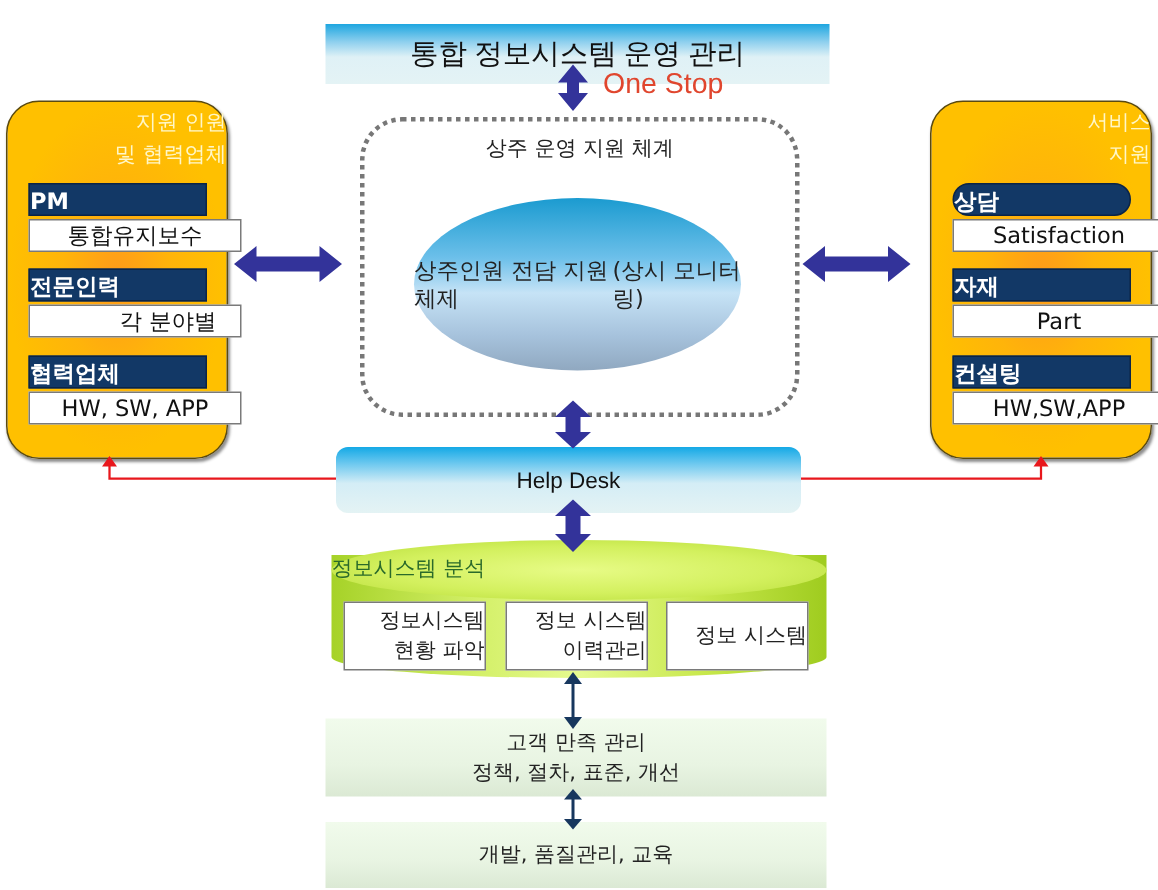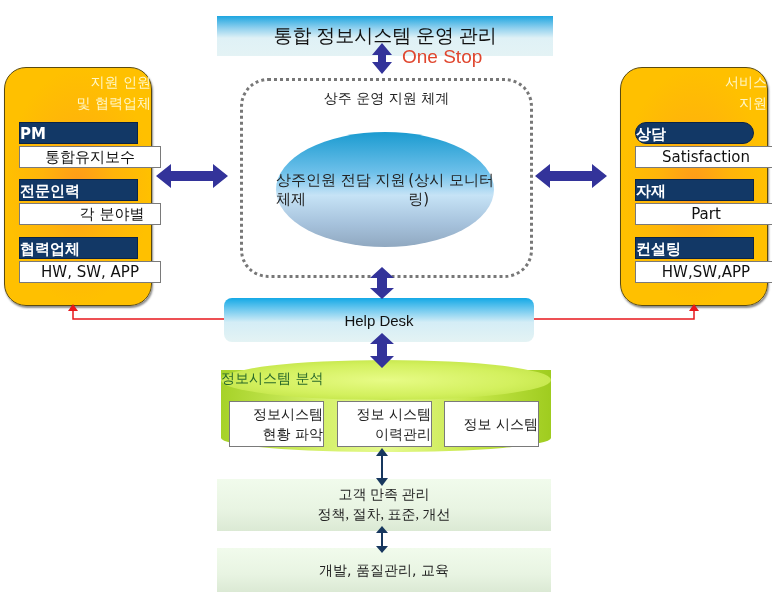--- a/index.html
+++ b/index.html
@@ -41,21 +41,21 @@
   .cyl-top { position:absolute; left:0; top:0; width:330px; height:40px; border-radius:50%;
     background:radial-gradient(ellipse at 50% 50%,#e7fb86 0%,#d3f05e 55%,#b5db36 100%); }
   .cyl-title { position:absolute; left:0; width:330px; top:10px; font-size:14px; color:#2a6a2a; }
   .inner-box { position:absolute; top:41px; width:95px; height:46px; background:#fff;
     border:1px solid #7a7a7a; box-sizing:border-box; font-size:14px; line-height:20px; text-align:right;
     color:#222; display:flex; flex-direction:column; justify-content:center; }
   .green-band { left:217px; width:334px;
     background:linear-gradient(to bottom,#f1fbec 0%,#e8f4e2 60%,#dbe9d4 100%);
     display:flex; flex-direction:column; align-items:center; justify-content:center;
     font-size:14px; color:#222; line-height:20px; }
-  .band1 { top:479px; height:52px;font-family:Liberation Serif, serif; }
+  .band1 { top:479px; height:52px; }
   .band2 { top:548px; height:44px; }
   svg.overlay { position:absolute; left:0; top:0; width:772px; height:593px; pointer-events:none; }
 </style>
 </head>
 <body>
 
 <div class="abs title-bar">
   <span>통합 정보시스템 운영 관리</span>
 </div>
 <div class="abs onestop">One Stop</div>

